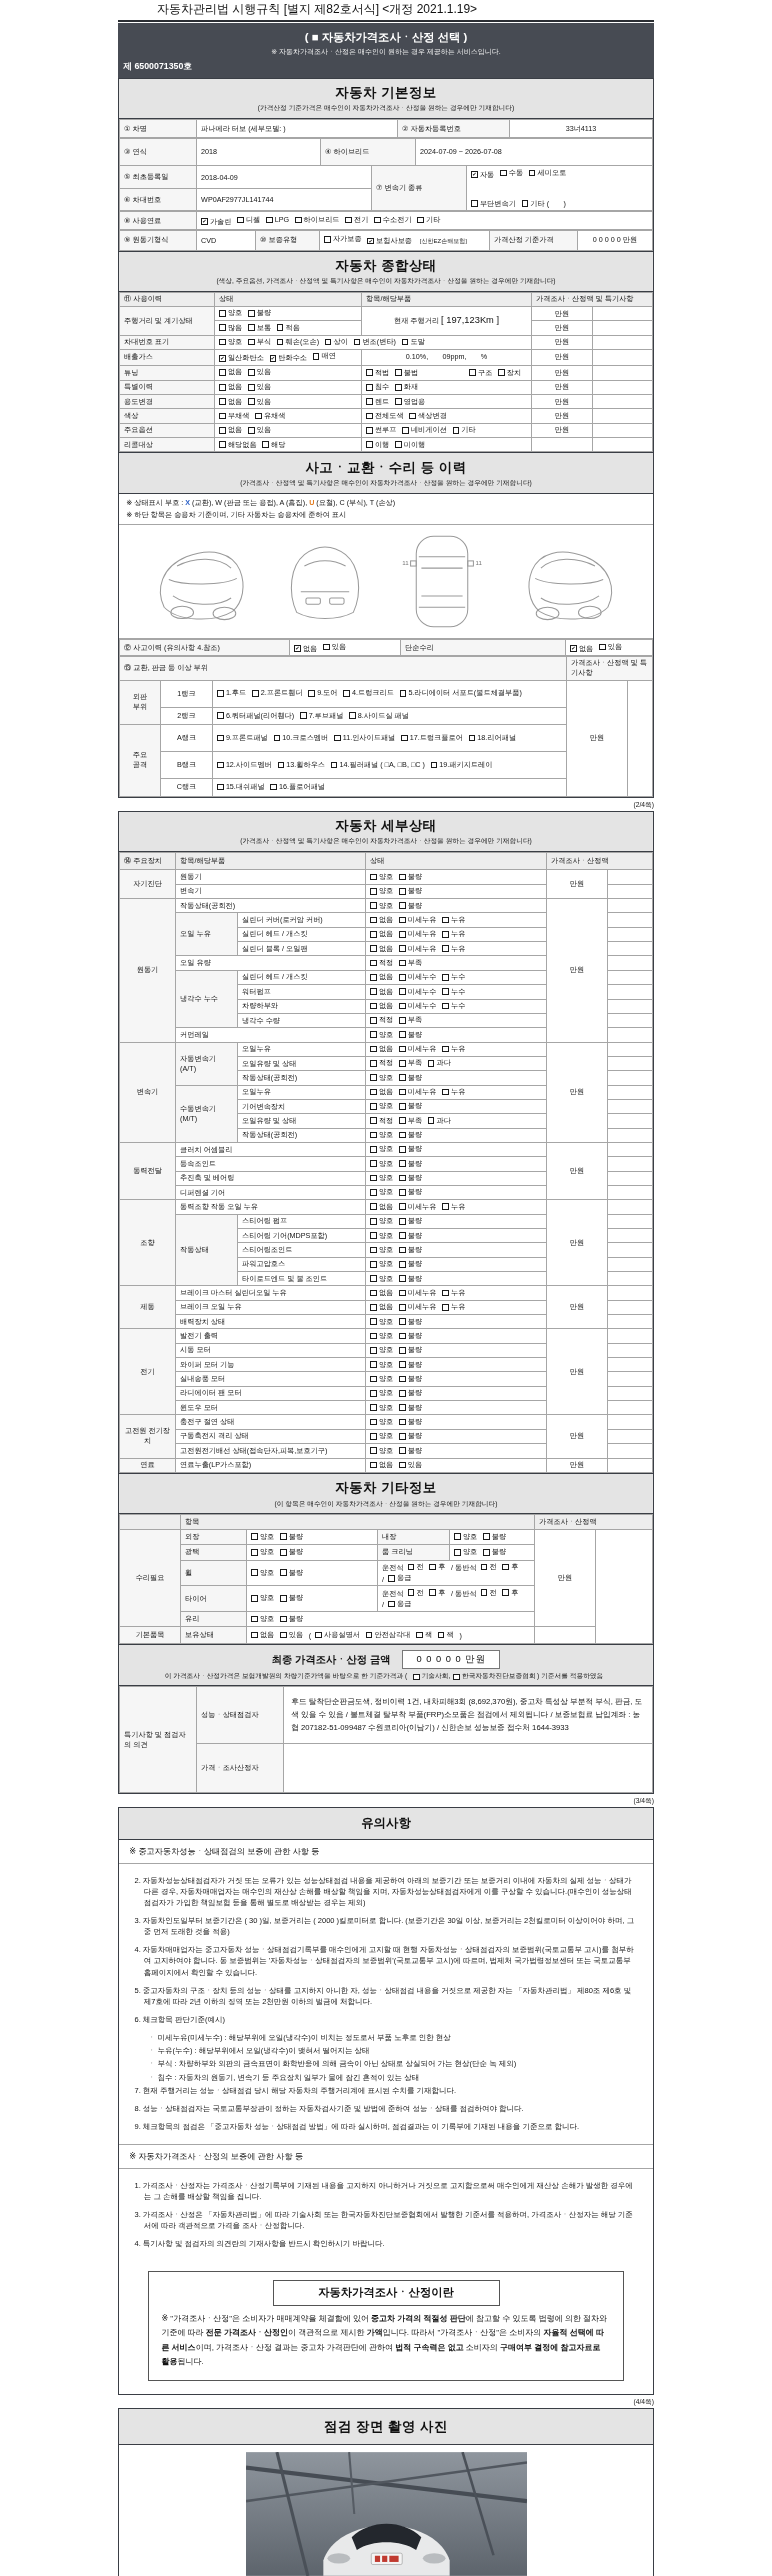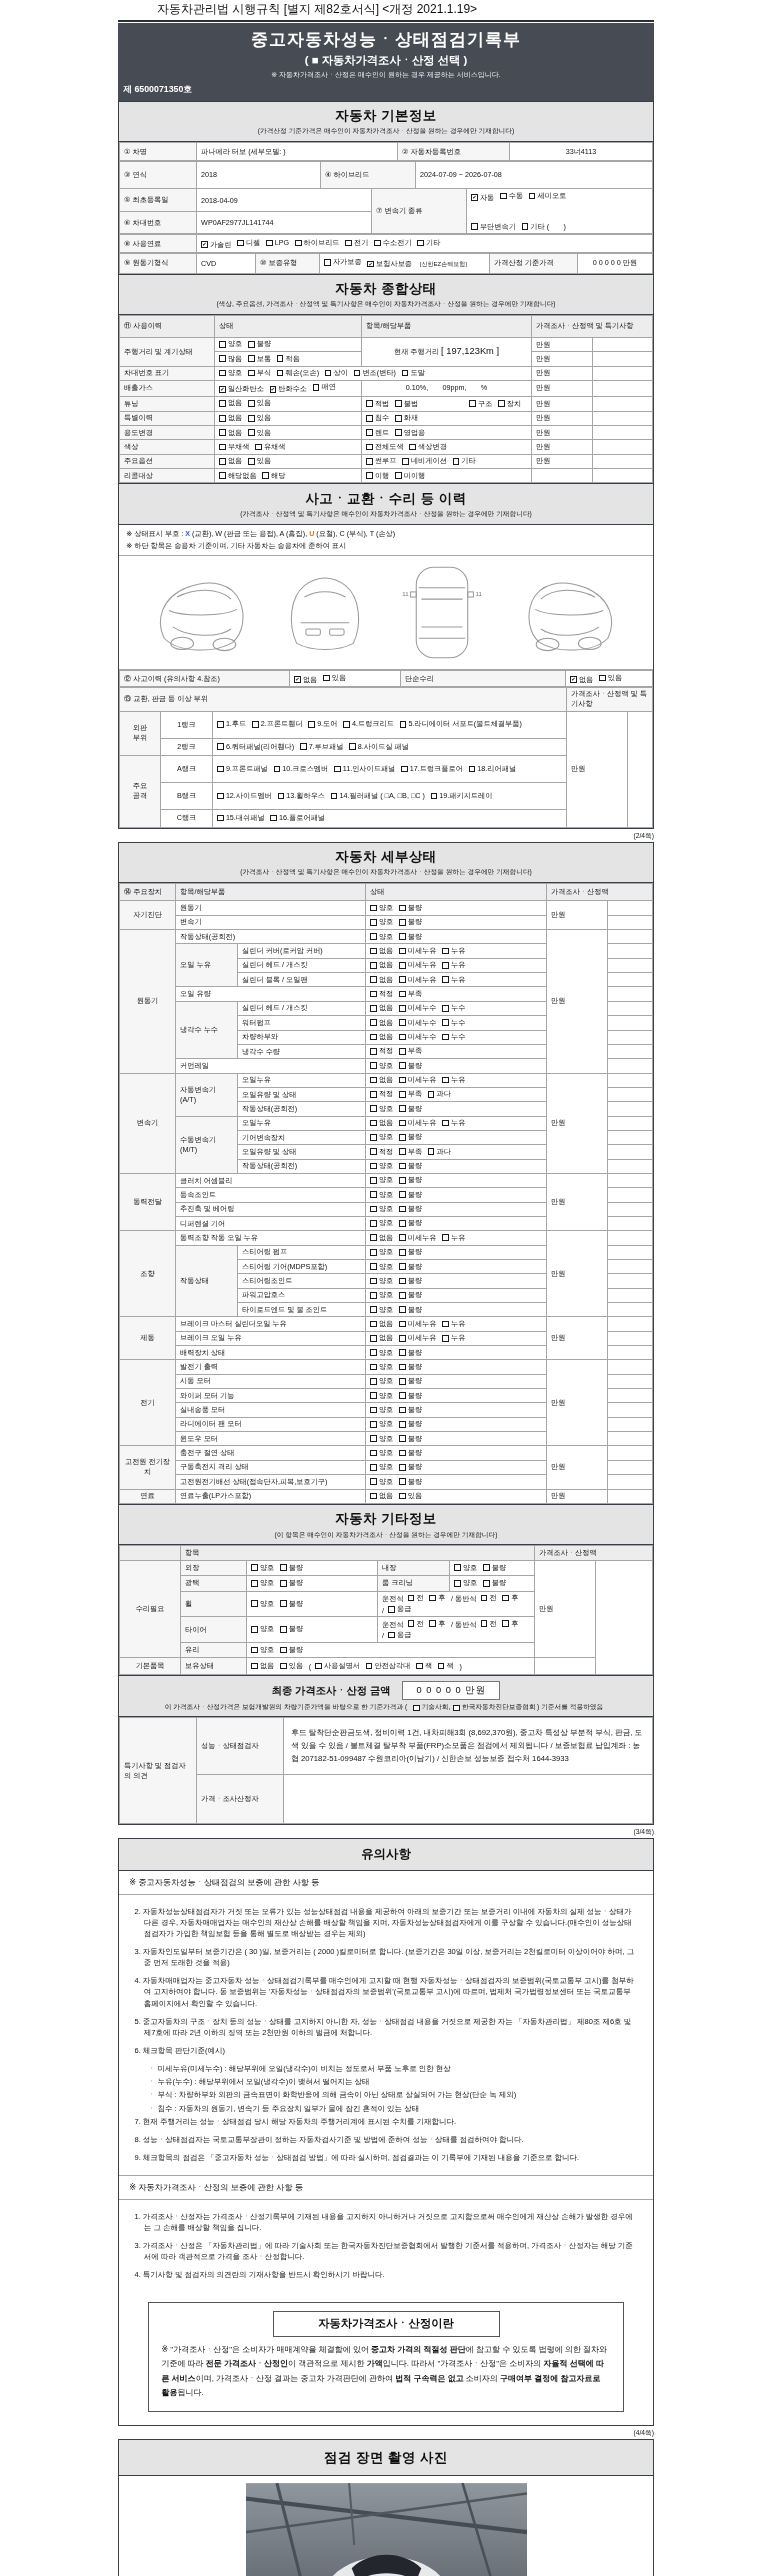--- a/index.html
+++ b/index.html
@@ -22,21 +22,21 @@
 th{font-weight:normal;background:#ededed}
 .lab{background:#f6f6f6}
 .cen{text-align:center}
 .stk{margin-top:-0.5px}
 .ck{display:inline-flex;align-items:center;margin-right:5.7px;white-space:nowrap;font-size:inherit}
 .bx{display:inline-block;width:6.7px;height:6.7px;border:1px solid #1b1b1b;margin-right:2.1px;font-size:5.2px;
  line-height:5.2px;text-align:center;font-weight:bold;background:#fff;flex:0 0 auto}
 .pt{margin-right:4.1px;white-space:nowrap}
 .spc{display:inline-block;width:77px}
 .pgmark{width:536px;margin-left:118px;height:13px;line-height:13px;text-align:right;font-size:6.7px}
-.pr{text-align:left;background:#fff}
+.pr{text-align:center;background:#fff}
 .blankc{background:#fff}
 .small{font-size:6px;color:#222;margin-left:2.1px}
 .big{font-size:9.3px;font-weight:normal}
 .legendbox{border-bottom:0.5px solid #a6a6a6;padding:3.6px 7.2px;font-size:7.2px;line-height:1.6}
 .blue{color:#2d62c8;font-weight:bold}
 .orange{color:#e07a1e;font-weight:bold}
 .diagrams{display:flex;justify-content:space-evenly;align-items:center;padding:5.2px 3.1px;border-bottom:0.5px solid #a6a6a6}
 .finalband{background:#e4e4e4;border-top:1px solid #3a3e45;border-bottom:1px solid #3a3e45;
  text-align:center;padding:4.6px 0 4.1px}
 .finalband .fl{font-size:10.3px;font-weight:bold;vertical-align:middle}
@@ -58,21 +58,20 @@
 .photowrap svg{display:block;margin:0 auto 7.2px}
 .carline{stroke:#9a9a9a;fill:none;stroke-width:2}
 </style>
 </head>
 <body>
 
 <div class="topnote">자동차관리법 시행규칙 [별지 제82호서식] &lt;개정 2021.1.19&gt;</div>
 <div class="toprule"></div>
 
 <div class="dochead">
-  <div class="t1">중고자동차성능ㆍ상태점검기록부</div>
   <div class="t2">( ■ 자동차가격조사ㆍ산정 선택 )</div>
   <div class="t3">※ 자동차가격조사ㆍ산정은 매수인이 원하는 경우 제공하는 서비스입니다.</div>
   <div class="docno">제 6500071350호</div>
 </div>
 
 <div class="panel">
   <div class="sechead">
     <div class="h">자동차 기본정보</div>
     <div class="s">(가격산정 기준가격은 매수인이 자동차가격조사ㆍ산정을 원하는 경우에만 기재합니다)</div>
   </div>
@@ -213,21 +212,21 @@
   </div>
   <table>
     <colgroup>
         <col style="width:95px">
         <col style="width:147px">
         <col style="width:170px">
         <col style="width:61px">
         <col>
       </colgroup>
     <tbody>
-        <tr style="height:22px">
+        <tr style="height:14px">
       <th>⑪ 사용이력</th>
       <th>상태</th>
       <th>항목/해당부품</th>
       <th colspan="2">가격조사ㆍ산정액 및 특기사항</th>
     </tr>
     <tr style="height:14px">
       <td class="lab" rowspan="2">주행거리 및 계기상태</td>
       <td><span class="ck">
               <span class="bx"></span>
               <span>양호</span>

